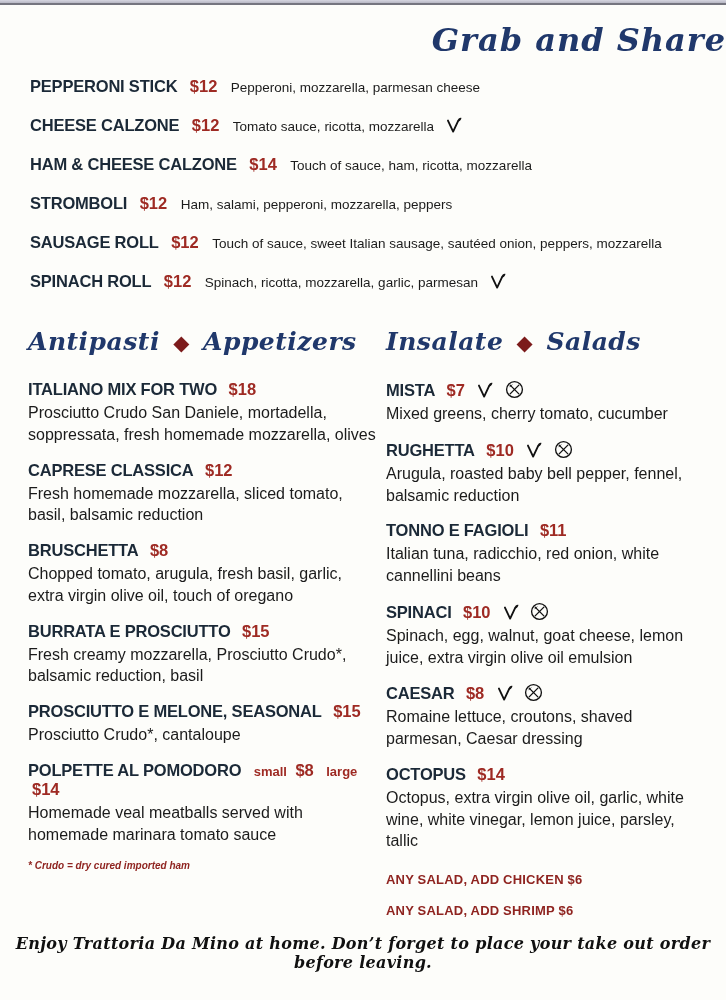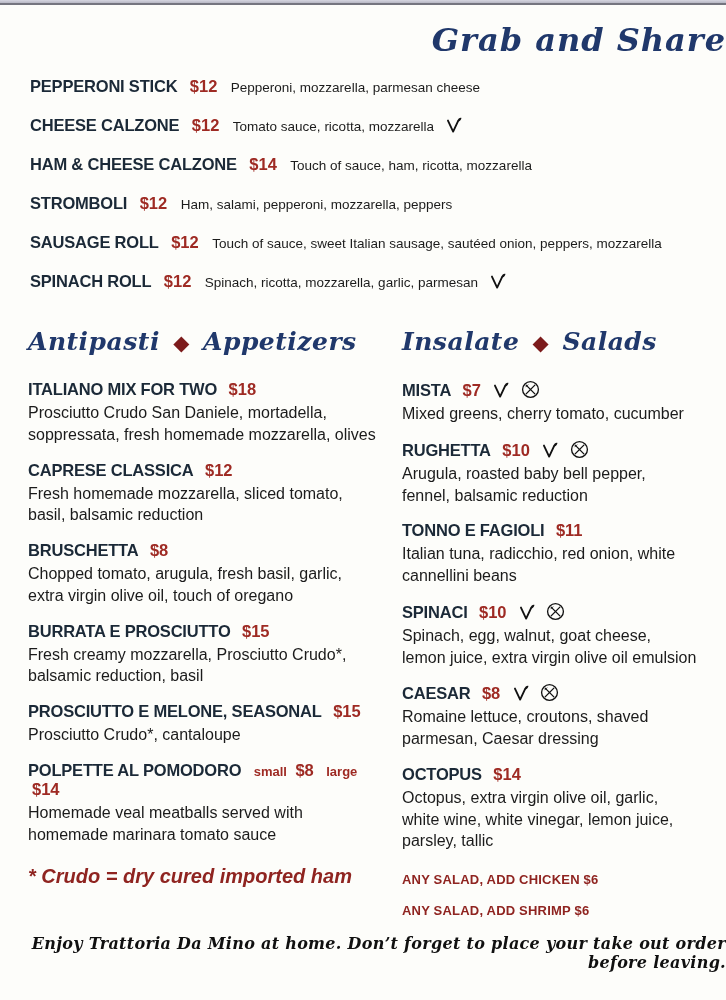--- a/index.html
+++ b/index.html
@@ -34,47 +34,47 @@
   .grab-row { margin-bottom:20px; white-space:nowrap; }
   .iname {
     color:#1b2937; font-weight:700; font-size:16.5px; letter-spacing:-0.2px;
   }
   .iprice {
     color:#9e2a23; font-weight:700; font-size:16.5px; margin-left:8px;
   }
   .idesc { font-size:13.5px; color:#1c1c1c; margin-left:9px; }
   .badge { margin-left:7px; vertical-align:-3px; }
   
-  .columns { display:flex; padding:0 28px; gap:24px; margin-top:36px; }
+  .columns { display:flex; padding:0 28px; gap:8px; margin-top:36px; }
   .col-left  { width:350px; flex:0 0 350px; }
   .col-right { flex:1; }
   .subhead { font-size:25px; margin:0 0 24px; letter-spacing:0.5px; white-space:nowrap; }
   .subhead .diamond { color:#7c1b1b; font-style:normal; font-size:21px; padding:0 4px; }
   .item { margin-bottom:15px; }
   .item .iname { font-size:16.5px; }
   .item .iprice { font-size:16.5px; margin-left:7px; }
   .item .desc {
     margin:3px 0 0; font-size:16px; line-height:1.36; color:#1b1b1b;
   }
   .size-label {
     color:#9e2a23; font-weight:700; font-size:13px; margin-left:8px;
   }
   .size-price { color:#9e2a23; font-weight:700; font-size:16.5px; margin-left:4px; }
   .footnote {
     color:#8f2420; font-style:italic; font-weight:700;
-    font-size:20px; 
+    font-size:10px; 
   }
   .addons { margin-top:20px; }
   .addon-line {
     color:#8f2420; font-weight:700; font-size:13px;
     margin:0 0 16px 0; letter-spacing:0.2px;
   }
   .footer-note {
     position:absolute; left:0; right:0; bottom:28px;
-    text-align:right;
+    text-align:center;
     font-family:"DejaVu Serif", serif;
     font-style:italic; font-weight:bold;
     font-size:16px; color:#101010;
     letter-spacing:0.3px;
   }
   svg.icon { display:inline-block; }
 </style>
 </head>
 <body>
 

